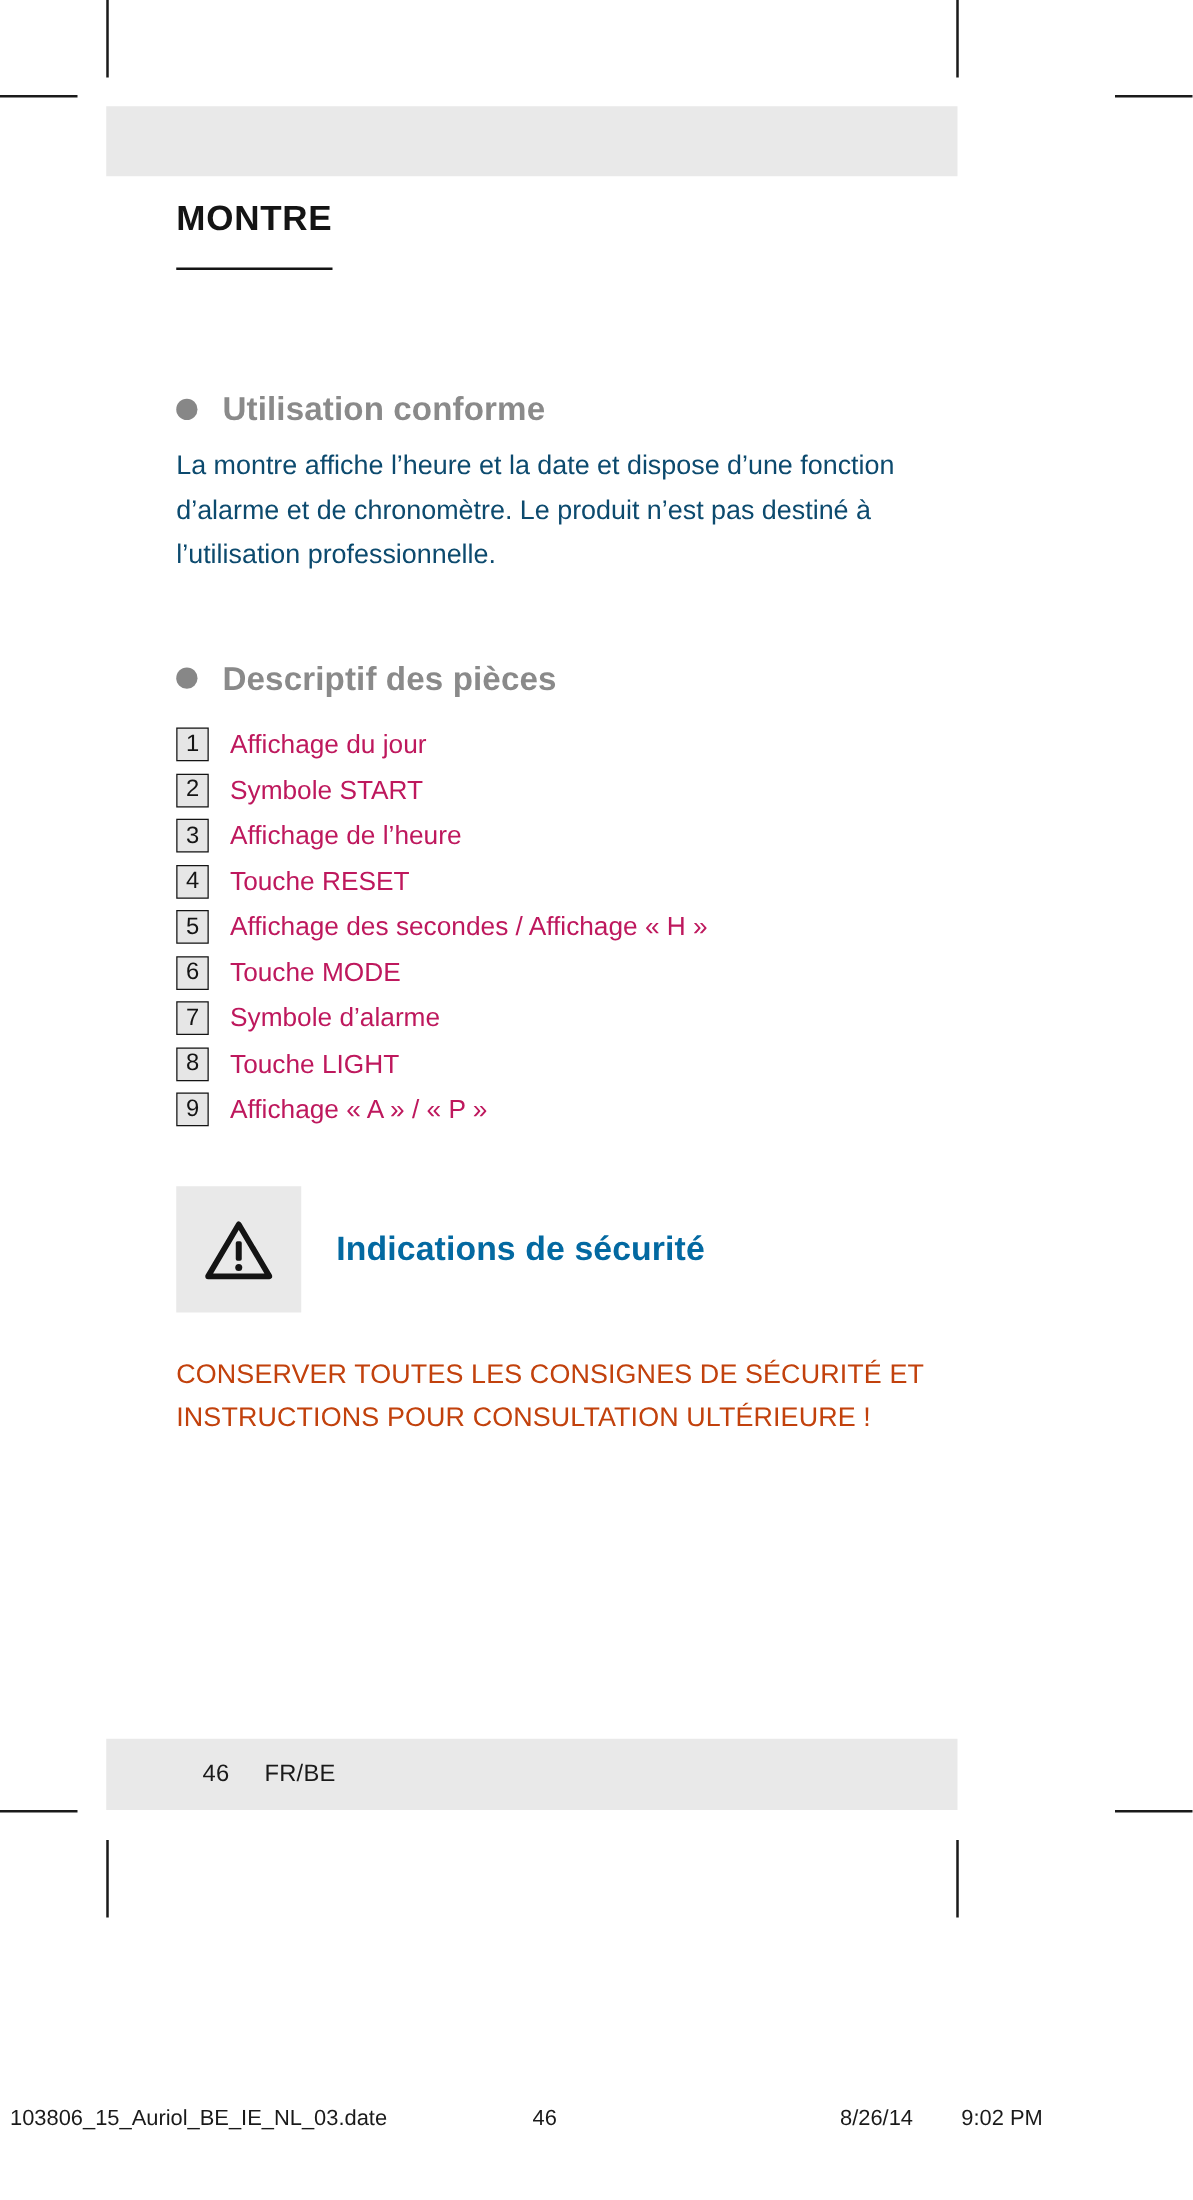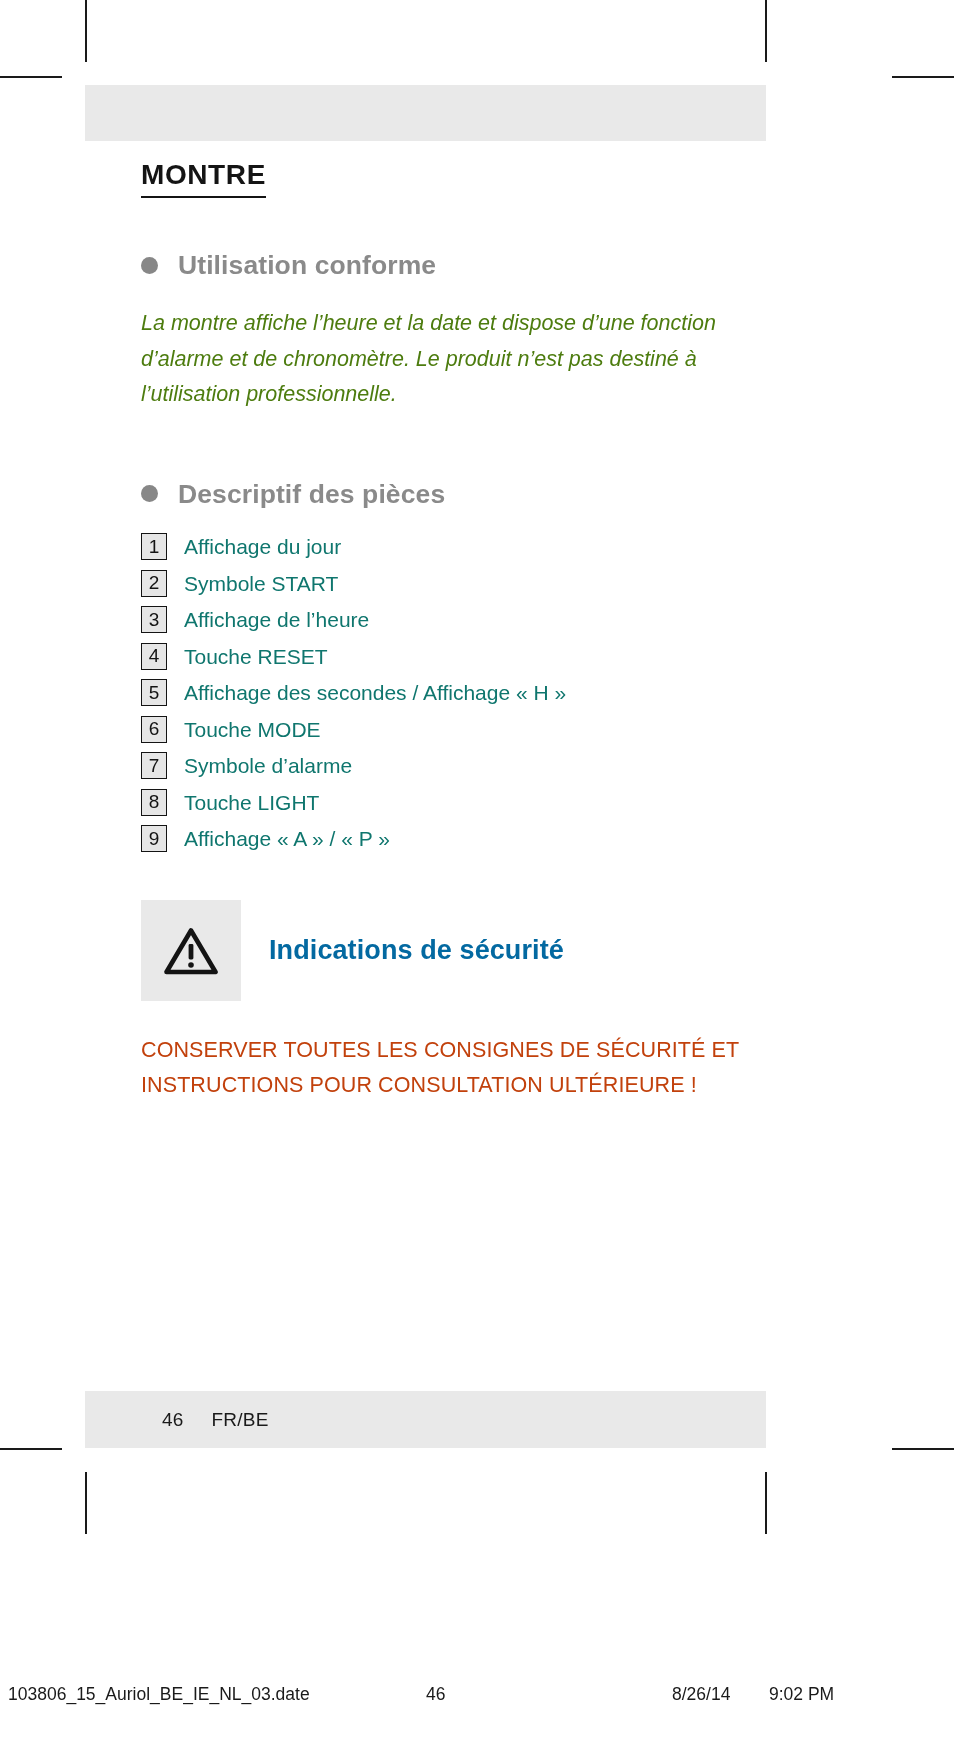--- a/index.html
+++ b/index.html
@@ -65,52 +65,51 @@
   }
 
   h1.doc-title {
     margin: 0;
     font-size: 28px;
     font-weight: bold;
     color: #141414;
     letter-spacing: 0.6px;
     display: inline-block;
     border-bottom: 2.6px solid #141414;
-    padding-bottom: 5px;
+    padding-bottom: 23px;
     line-height: 1.1;
   }
 
   .section-head {
     display: flex;
     align-items: center;
-    margin-top: 52px;
+    margin-top: 96px;
   }
   .section-head .bullet {
     width: 17px;
     height: 17px;
     border-radius: 50%;
     background: #878787;
     flex: 0 0 auto;
     margin-right: 20px;
   }
   .section-head .section-title {
     font-size: 26.5px;
     font-weight: bold;
     color: #8a8a8a;
     letter-spacing: 0.1px;
     line-height: 1.15;
   }
 
   p.body-text {
-    margin: 26px 0 0 0;
+    margin: 13px 0 0 0;
     font-size: 21.5px;
     line-height: 1.65;
-    color: #4d7c0f;
+    color: #0c4a6e;
     max-width: 580px;
-    font-style: italic;
   }
 
   
   ul.parts-list {
     list-style: none;
     margin: 24px 0 0 0;
     padding: 0;
   }
   ul.parts-list li {
     display: flex;
@@ -126,21 +125,21 @@
     color: #141414;
     font-size: 19px;
     display: flex;
     align-items: center;
     justify-content: center;
     margin-right: 17px;
     box-sizing: border-box;
   }
   .part-label {
     font-size: 21px;
-    color: #0f766e;
+    color: #be185d;
     line-height: 1.2;
   }
 
   
   .safety-head {
     display: flex;
     align-items: center;
     margin-top: 48px;
   }
   .warn-box {

